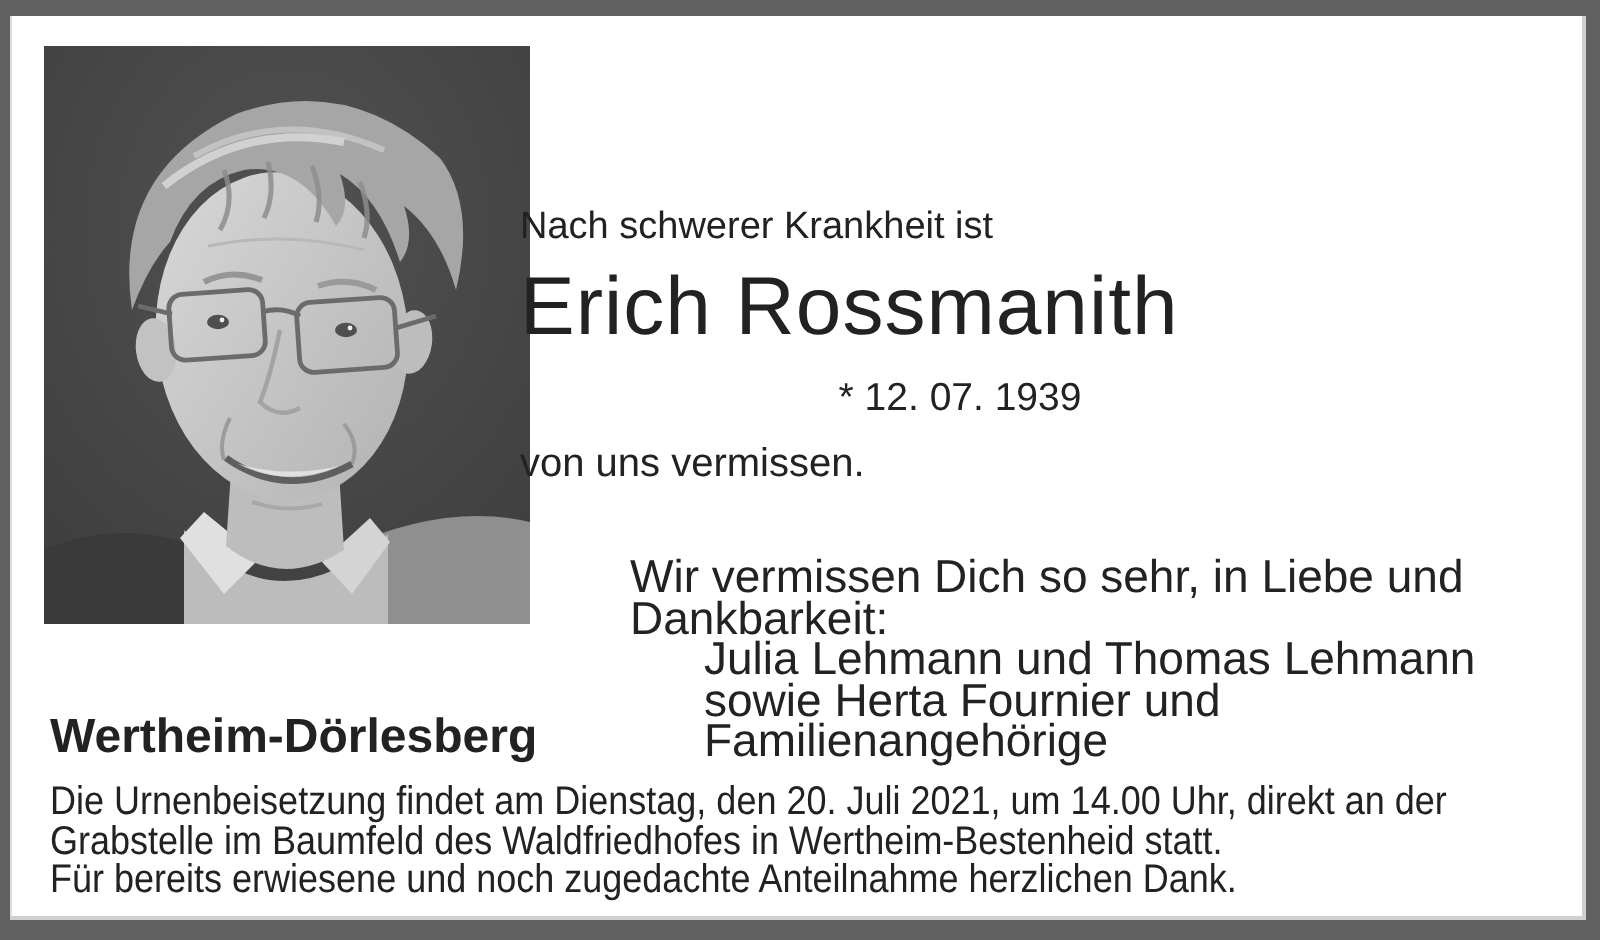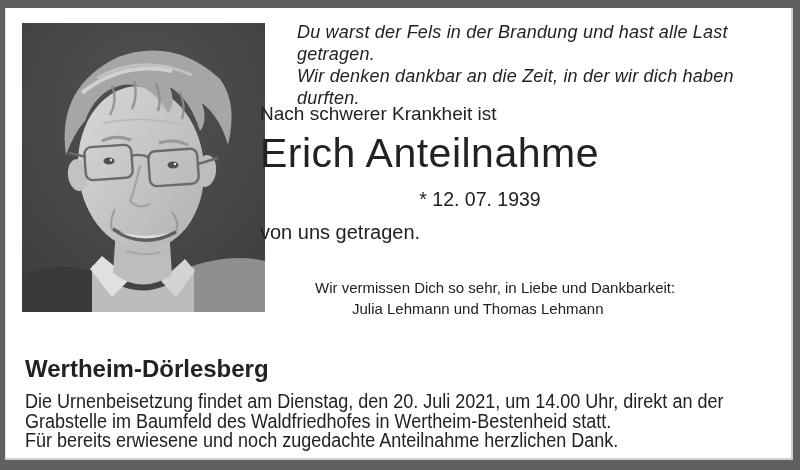--- a/index.html
+++ b/index.html
@@ -40,21 +40,21 @@
   }
 
   .centered{position:absolute;left:260px;width:440px;}
   .intro{top:103px;font-size:19px;}
   .deceased-name{top:131px;font-size:41px;line-height:44px;letter-spacing:0.5px;}
   .dates{top:188px;font-size:19.5px;display:flex;justify-content:center;gap:16px;}
   .farewell{top:221px;font-size:20px;}
 
   .mourning{
     position:absolute;left:315px;top:278px;
-    font-size:15px;line-height:20.5px;
+    font-size:23px;line-height:20.5px;
   }
   .mourning .bold{font-weight:normal;margin-left:37px;}
 
   .place{
     position:absolute;left:25px;top:355px;
     font-size:24px;font-weight:bold;
   }
 
   .announcement{
     position:absolute;left:25px;top:392px;
@@ -132,35 +132,32 @@
 
       <path d="M118 142 Q113 166 108 178 Q117 187 128 181" stroke="#a3a3a3" stroke-width="2.2" fill="none"></path>
 
       <path d="M93 186 Q87 198 90 207 M150 189 Q158 199 154 209" stroke="#9b9b9b" stroke-width="2" fill="none"></path>
       <path d="M91 206 Q121 227 154 209" stroke="#5f5f5f" stroke-width="3.4" fill="none"></path>
       <path d="M97 209 Q121 221 148 210 Q121 216 97 209 Z" fill="#e6e6e6" opacity="0.85"></path>
       <path d="M104 228 Q121 234 139 229" stroke="#a8a8a8" stroke-width="2" fill="none"></path>
     </svg>
   </div>
 
-  <div class="quote">
-    <div>Du warst der Fels in der Brandung und hast alle Last getragen.</div>
-    <div>Wir denken dankbar an die Zeit, in der wir dich haben durften.</div>
-  </div>
 
   <div class="centered intro">Nach schwerer Krankheit ist</div>
-  <div class="centered deceased-name">Erich Anteilnahme</div>
+  <div class="centered deceased-name">Erich Rossmanith</div>
   <div class="centered dates">
     <span>* 12. 07. 1939</span>
   </div>
-  <div class="centered farewell">von uns getragen.</div>
+  <div class="centered farewell">von uns vermissen.</div>
 
   <div class="mourning">
     <div>Wir vermissen Dich so sehr, in Liebe und Dankbarkeit:</div>
     <div class="bold">Julia Lehmann und Thomas Lehmann</div>
+    <div class="bold">sowie Herta Fournier und Familienangehörige</div>
   </div>
 
   <div class="place">Wertheim-Dörlesberg</div>
 
   <div class="announcement">
     <div>Die Urnenbeisetzung findet am Dienstag, den 20. Juli 2021, um 14.00 Uhr, direkt an der</div>
     <div>Grabstelle im Baumfeld des Waldfriedhofes in Wertheim-Bestenheid statt.</div>
     <div>Für bereits erwiesene und noch zugedachte Anteilnahme herzlichen Dank.</div>
   </div>
 

